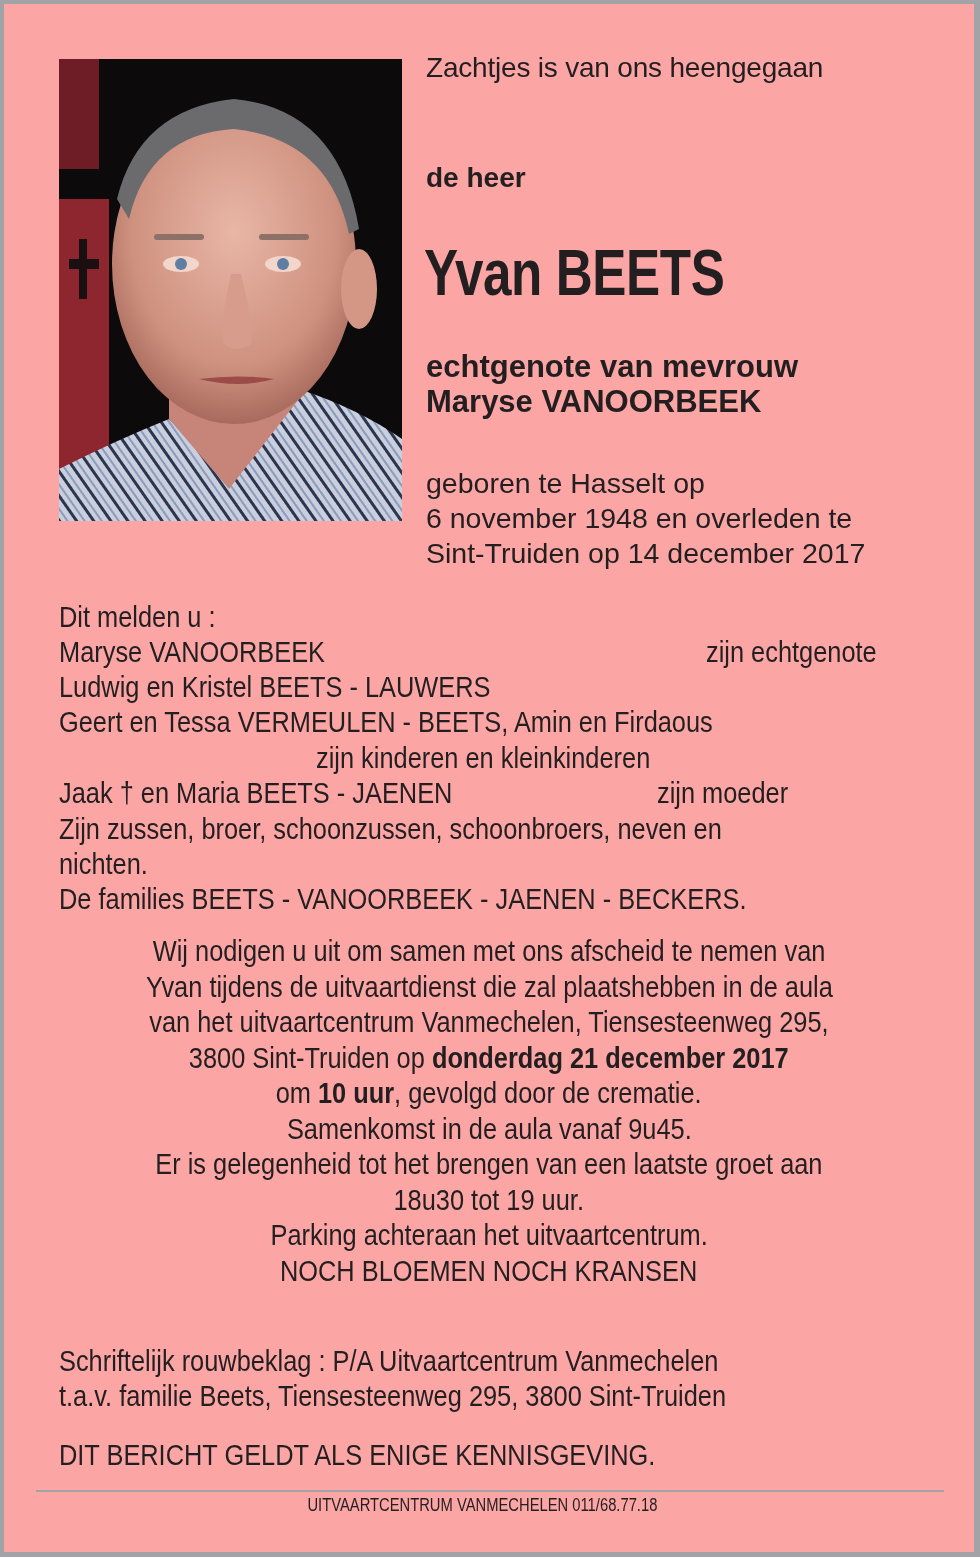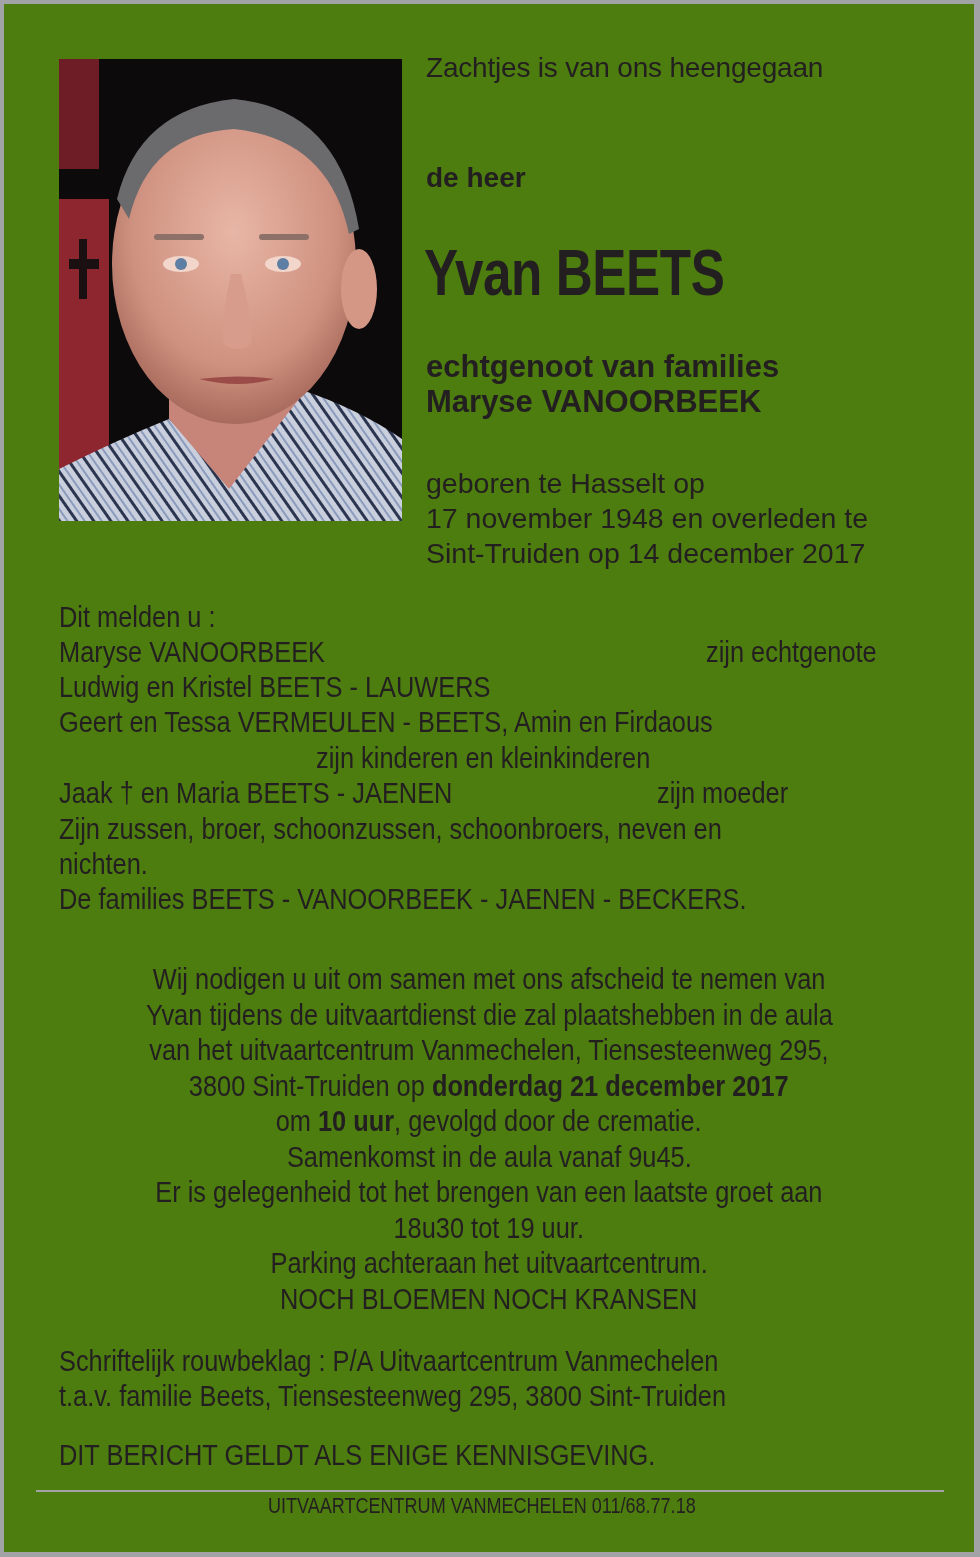--- a/index.html
+++ b/index.html
@@ -7,21 +7,21 @@
       width: 980px; height: 1557px;
       background: #a2a3a6;
       font-family: "Liberation Sans", sans-serif;
       color: #231f20;
       overflow: hidden;
     }
     .page {
       position: absolute;
       left: 4px; top: 4px;
       width: 970px; height: 1548px;
-      background: #4d7c0f;
+      background: #fca5a5;
     }
     .abs { position: absolute; white-space: nowrap; }
 
     
     .photo {
       position: absolute; left: 55px; top: 55px;
       width: 343px; height: 462px;
       overflow: hidden;
       background: #0c0a0b;
     }
@@ -47,21 +47,21 @@
       display: inline-block; transform: scaleX(0.86); transform-origin: center top;
     }
     b { font-weight: bold; }
 
     .divider {
       position: absolute; left: 32px; width: 908px; top: 1486px;
       height: 2px; background: #a2a3a6;
     }
     .footer {
       position: absolute; left: 0; width: 956px; top: 1489px;
-      text-align: center; font-size: 22px; line-height: 25px;
+      text-align: center; font-size: 18px; line-height: 25px;
     }
     .footer .line { display: block; }
     .footer .inner { display: inline-block; transform: scaleX(0.82); transform-origin: center top; }
   </style>
 </head>
 <body>
 
 <div class="page">
 
   <div class="photo">
@@ -105,26 +105,26 @@
 
       <path d="M172 215 Q160 270 165 285 Q178 295 192 285 Q196 270 182 215 Z" fill="#d79c8b"></path>
 
       <path d="M140 320 Q180 315 215 320 Q180 330 140 320 Z" fill="#9b4c48"></path>
     </svg>
   </div>
 
   <div class="abs intro">Zachtjes is van ons heengegaan</div>
   <div class="abs title">de heer</div>
   <div class="abs name">Yvan BEETS</div>
-  <div class="abs spouse1">echtgenoot van families</div>
+  <div class="abs spouse1">echtgenote van mevrouw</div>
   <div class="abs spouse2">Maryse VANOORBEEK</div>
 
   <div class="abs born">
     <div>geboren te Hasselt op</div>
-    <div>17 november 1948 en overleden te</div>
+    <div>6 november 1948 en overleden te</div>
     <div>Sint-Truiden op 14 december 2017</div>
   </div>
 
   <div class="abs fam cond" style="left:55px; top:596px;">Dit melden u :</div>
 
   <div class="abs fam cond" style="left:55px; top:631px;">Maryse VANOORBEEK</div>
   <div class="abs fam cond ital" style="left:702px; top:631px;">zijn echtgenote</div>
 
   <div class="abs fam cond" style="left:55px; top:666px;">Ludwig en Kristel BEETS - LAUWERS</div>
 
@@ -132,21 +132,21 @@
 
   <div class="abs fam cond ital" style="left:312px; top:737px;">zijn kinderen en kleinkinderen</div>
 
   <div class="abs fam cond" style="left:55px; top:772px;">Jaak † en Maria BEETS - JAENEN</div>
   <div class="abs fam cond ital" style="left:653px; top:772px;">zijn moeder</div>
 
   <div class="abs fam cond" style="left:55px; top:808px;">Zijn zussen, broer, schoonzussen, schoonbroers, neven en</div>
   <div class="abs fam cond" style="left:55px; top:843px;">nichten.</div>
   <div class="abs fam cond" style="left:55px; top:878px;">De families BEETS - VANOORBEEK - JAENEN - BECKERS.</div>
 
-  <div class="center-block" style="top:929px;margin-top:28px;">
+  <div class="center-block" style="top:929px;">
     <span class="line"><span class="inner">Wij nodigen u uit om samen met ons afscheid te nemen van</span></span>
     <span class="line"><span class="inner">Yvan tijdens de uitvaartdienst die zal plaatshebben in de aula</span></span>
     <span class="line"><span class="inner">van het uitvaartcentrum Vanmechelen, Tiensesteenweg 295,</span></span>
     <span class="line"><span class="inner"><span>3800 Sint-Truiden op </span><b>donderdag 21 december 2017</b></span></span>
     <span class="line"><span class="inner"><span>om </span><b>10 uur</b><span>, gevolgd door de crematie.</span></span></span>
     <span class="line"><span class="inner">Samenkomst in de aula vanaf 9u45.</span></span>
     <span class="line"><span class="inner">Er is gelegenheid tot het brengen van een laatste groet aan</span></span>
     <span class="line"><span class="inner">18u30 tot 19 uur.</span></span>
     <span class="line"><span class="inner">Parking achteraan het uitvaartcentrum.</span></span>
     <span class="line"><span class="inner">NOCH BLOEMEN NOCH KRANSEN</span></span>

